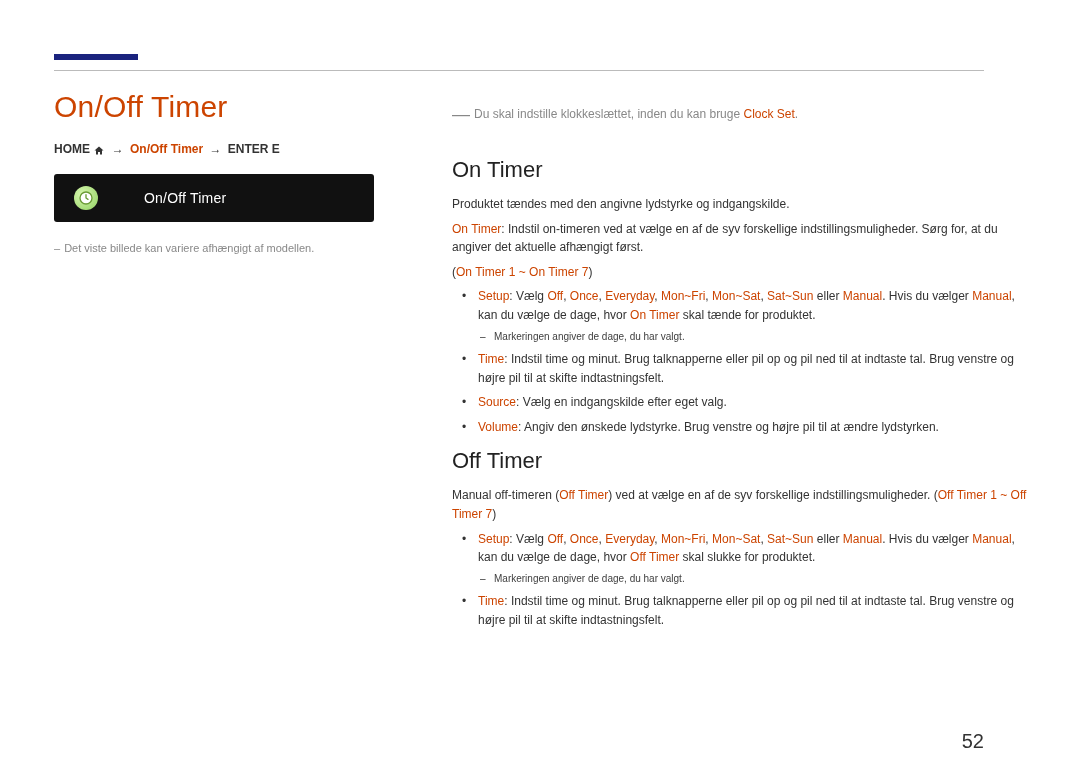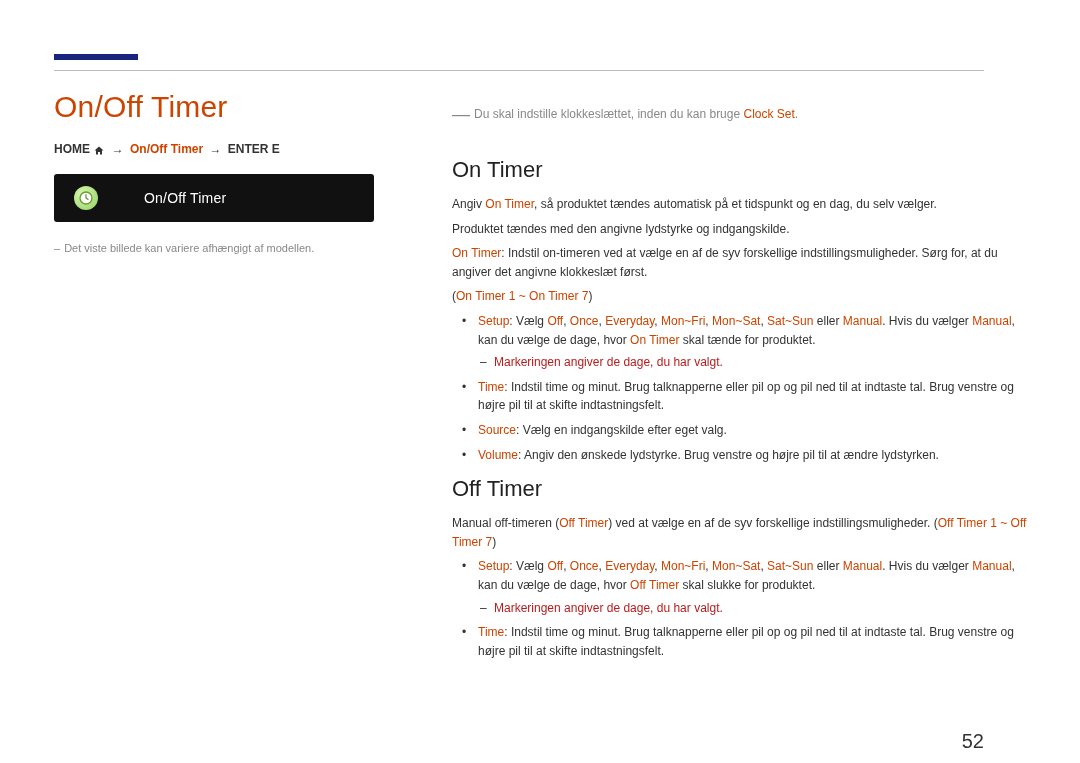--- a/index.html
+++ b/index.html
@@ -23,21 +23,21 @@
   .note { font-size: 12px; color: #888; margin-bottom: 32px; }
   .note .dash2 { font-size: 18px; vertical-align: -2px; padding-right: 4px; color: #888; font-weight: 300; }
   .note .hl2 { color: #cc4400; }
   .section-h { font-size: 22px; font-weight: 400; color: #222; margin-bottom: 12px; margin-top: 4px; }
   .p { font-size: 12px; color: #333; line-height: 1.55; margin-bottom: 6px; }
   .hl2 { color: #cc4400; }
   ul.bul { list-style: none; padding-left: 24px; margin-top: 2px; margin-bottom: 12px; }
   ul.bul > li { position: relative; font-size: 12px; color: #333; line-height: 1.55; margin-bottom: 6px; padding-left: 2px; }
   ul.bul > li::before { content: "•"; position: absolute; left: -14px; top: 0; color: #333; }
   ul.sub { list-style: none; padding-left: 16px; margin-top: 4px; }
-  ul.sub > li { position: relative; font-size: 12px; color: #b91c1c; line-height: 1.55; }
+  ul.sub > li { position: relative; font-size: 10px; color: #404040; line-height: 1.55; }
   ul.sub > li::before { content: "–"; position: absolute; left: -14px; top: 0; color: #333; }
   .page-num { position: absolute; right: 48px; bottom: 10px; font-size: 20px; color: #333; }
 </style>
 </head>
 <body>
 
 <div class="page">
   <div class="top-bar"></div>
   <div class="hr-top"></div>
 
@@ -72,26 +72,23 @@
     </div>
   </div>
 
   <div class="right-col">
     <div class="note">
       <span class="dash2">―</span><span>Du skal indstille klokkeslættet, inden du kan bruge </span><span class="hl2">Clock Set</span><span>.</span>
     </div>
 
     <div class="section-h">On Timer</div>
 
-    <div class="p">
-      <span>Angiv </span><span class="hl2">On Timer</span><span>, så produktet tændes automatisk på et tidspunkt og en dag, du selv vælger.</span>
-    </div>
     <div class="p">Produktet tændes med den angivne lydstyrke og indgangskilde.</div>
     <div class="p">
-      <span class="hl2">On Timer</span><span>: Indstil on-timeren ved at vælge en af de syv forskellige indstillingsmuligheder. Sørg for, at du angiver det angivne klokkeslæt først.</span>
+      <span class="hl2">On Timer</span><span>: Indstil on-timeren ved at vælge en af de syv forskellige indstillingsmuligheder. Sørg for, at du angiver det aktuelle afhængigt først.</span>
     </div>
     <div class="p">
       <span>(</span><span class="hl2">On Timer 1</span><span class="hl2"> ~ </span><span class="hl2">On Timer 7</span><span>)</span>
     </div>
 
     <ul class="bul">
       <li>
         <span class="hl2">Setup</span><span>: Vælg </span><span class="hl2">Off</span><span>, </span><span class="hl2">Once</span><span>, </span><span class="hl2">Everyday</span><span>, </span><span class="hl2">Mon~Fri</span><span>, </span><span class="hl2">Mon~Sat</span><span>, </span><span class="hl2">Sat~Sun</span><span> eller </span><span class="hl2">Manual</span><span>. Hvis du vælger </span><span class="hl2">Manual</span><span>, kan du vælge de dage, hvor </span><span class="hl2">On Timer</span><span> skal tænde for produktet.</span>
         <ul class="sub">
           <li>Markeringen angiver de dage, du har valgt.</li>

